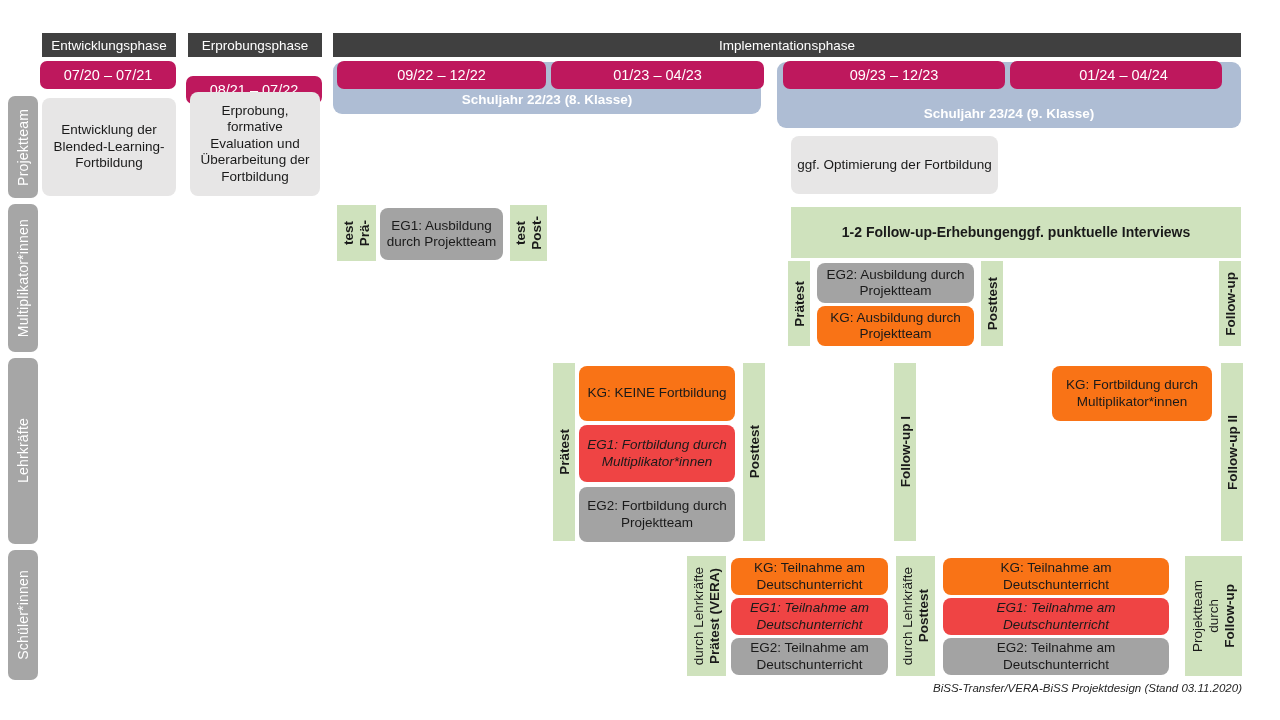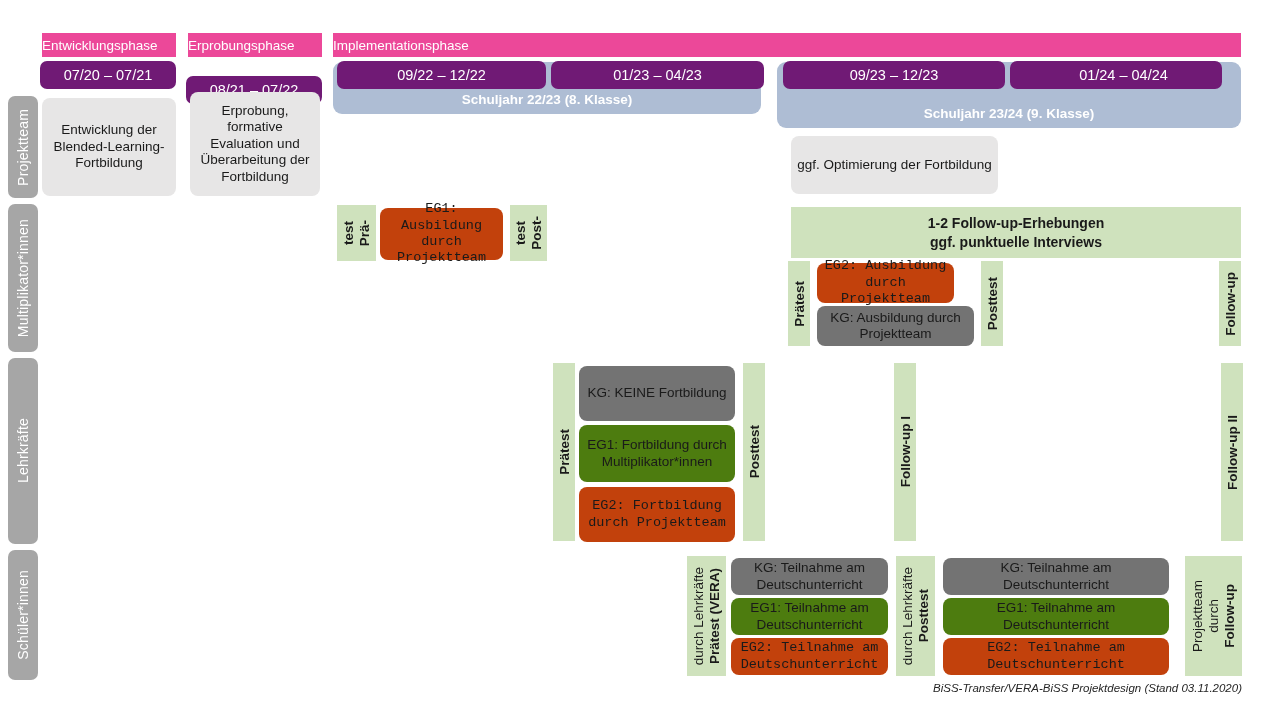--- a/index.html
+++ b/index.html
@@ -13,42 +13,42 @@
     background:#A6A6A6;border-radius:7px;
     display:flex;align-items:center;justify-content:center;
   }
   .lane span{
     writing-mode:vertical-rl;transform:rotate(180deg);
     color:#ffffff;font-size:14px;letter-spacing:.2px;white-space:nowrap;
   }
 
   
   .phasebar{
-    background:#ec4899;color:#ffffff;font-size:13.5px;
-    display:flex;align-items:center;justify-content:flex-start;white-space:nowrap;
+    background:#404040;color:#ffffff;font-size:13.5px;
+    display:flex;align-items:center;justify-content:center;white-space:nowrap;
   }
   .datebar{
-    background:#701a75;color:#ffffff;font-size:14.5px;border-radius:7px;
+    background:#be185d;color:#ffffff;font-size:14.5px;border-radius:7px;
     display:flex;align-items:center;justify-content:center;white-space:nowrap;
   }
   .schoolyear{
     background:#AEBDD4;color:#ffffff;font-size:13.5px;font-weight:bold;border-radius:9px;
     display:flex;align-items:flex-end;justify-content:center;white-space:nowrap;
     padding-bottom:7px;
   }
 
   
   .box{
     border-radius:8px;display:flex;align-items:center;justify-content:center;
     text-align:center;font-size:13.5px;line-height:1.22;padding:0 6px;
   }
   .box.gray{background:#E7E6E6;}
-  .box.gray2{background:#737373;}
-  .box.eg1{background:#4d7c0f;}
-  .box.eg2{background:#c2410c;font-family:Liberation Mono, monospace;}
+  .box.gray2{background:#f97316;}
+  .box.eg1{background:#ef4444;font-style:italic;}
+  .box.eg2{background:#a3a3a3;}
 
   
   .green{background:#CFE2BD;}
   .vstrip{
     display:flex;flex-direction:row-reverse;align-items:center;justify-content:center;
     gap:1px;
   }
   .vstrip .vtext{
     writing-mode:vertical-rl;transform:rotate(180deg);
     font-size:13.5px;white-space:nowrap;color:#1a1a1a;
@@ -132,29 +132,29 @@
     <span class="vtext b">test</span>
   </div>
   <div class="abs box eg2" style="left:380px;top:208px;width:123px;height:52px;">
     <span>EG1: Ausbildung durch Projektteam</span>
   </div>
   <div class="abs green vstrip" style="left:510px;top:205px;width:37px;height:56px;">
     <span class="vtext b">Post-</span>
     <span class="vtext b">test</span>
   </div>
 
-  <div class="abs greenband" style="left:791px;top:207px;width:450px;height:51px;flex-direction:column;">
+  <div class="abs greenband" style="left:791px;top:207px;width:450px;height:51px;flex-direction:row;">
     <span>1-2 Follow-up-Erhebungen</span>
     <span>ggf. punktuelle Interviews</span>
   </div>
 
   <div class="abs green vstrip" style="left:788px;top:261px;width:22px;height:85px;">
     <span class="vtext b">Prätest</span>
   </div>
-  <div class="abs box eg2" style="left:817px;top:263px;width:137px;height:40px;">
+  <div class="abs box eg2" style="left:817px;top:263px;width:157px;height:40px;">
     <span>EG2:  Ausbildung durch Projektteam</span>
   </div>
   <div class="abs box gray2" style="left:817px;top:306px;width:157px;height:40px;">
     <span>KG: Ausbildung durch Projektteam</span>
   </div>
   <div class="abs green vstrip" style="left:981px;top:261px;width:22px;height:85px;">
     <span class="vtext b">Posttest</span>
   </div>
   <div class="abs green vstrip" style="left:1219px;top:261px;width:22px;height:85px;">
     <span class="vtext b">Follow-up</span>
@@ -170,20 +170,23 @@
     <span>EG1: Fortbildung durch Multiplikator*innen</span>
   </div>
   <div class="abs box eg2" style="left:579px;top:487px;width:156px;height:55px;">
     <span>EG2: Fortbildung durch Projektteam</span>
   </div>
   <div class="abs green vstrip" style="left:743px;top:363px;width:22px;height:178px;">
     <span class="vtext b">Posttest</span>
   </div>
   <div class="abs green vstrip" style="left:894px;top:363px;width:22px;height:178px;">
     <span class="vtext b">Follow-up I</span>
+  </div>
+  <div class="abs box gray2" style="left:1052px;top:366px;width:160px;height:55px;">
+    <span>KG: Fortbildung durch Multiplikator*innen</span>
   </div>
   <div class="abs green vstrip" style="left:1221px;top:363px;width:22px;height:178px;">
     <span class="vtext b">Follow-up II</span>
   </div>
 
   <div class="abs green vstrip" style="left:687px;top:556px;width:39px;height:120px;">
     <span class="vtext b">Prätest (VERA)</span>
     <span class="vtext">durch Lehrkräfte</span>
   </div>
   <div class="abs box gray2" style="left:731px;top:558px;width:157px;height:37px;">

